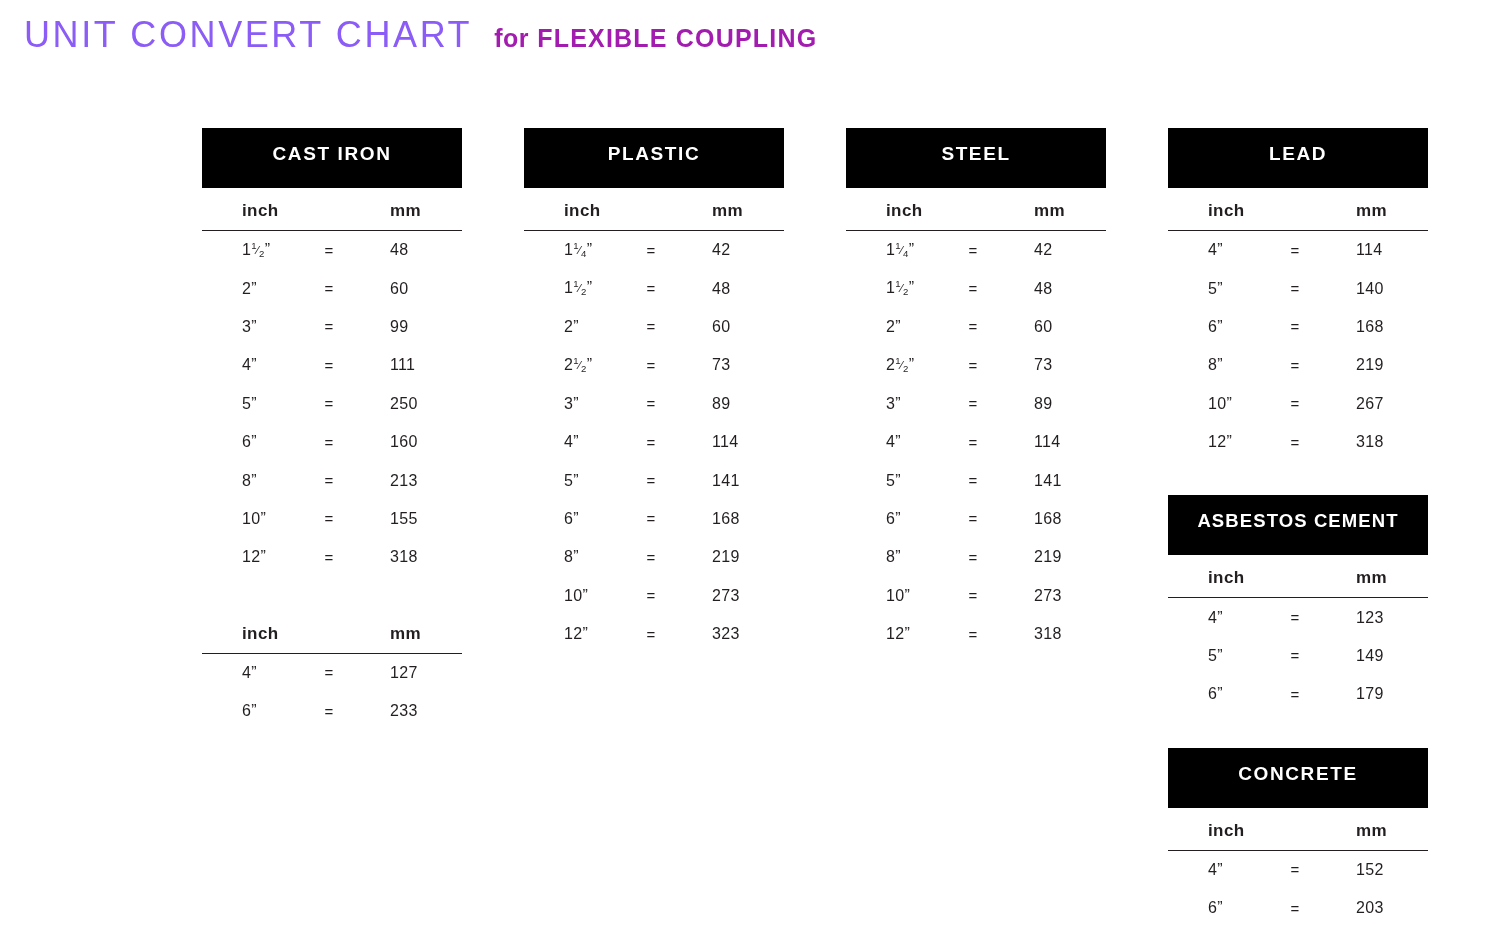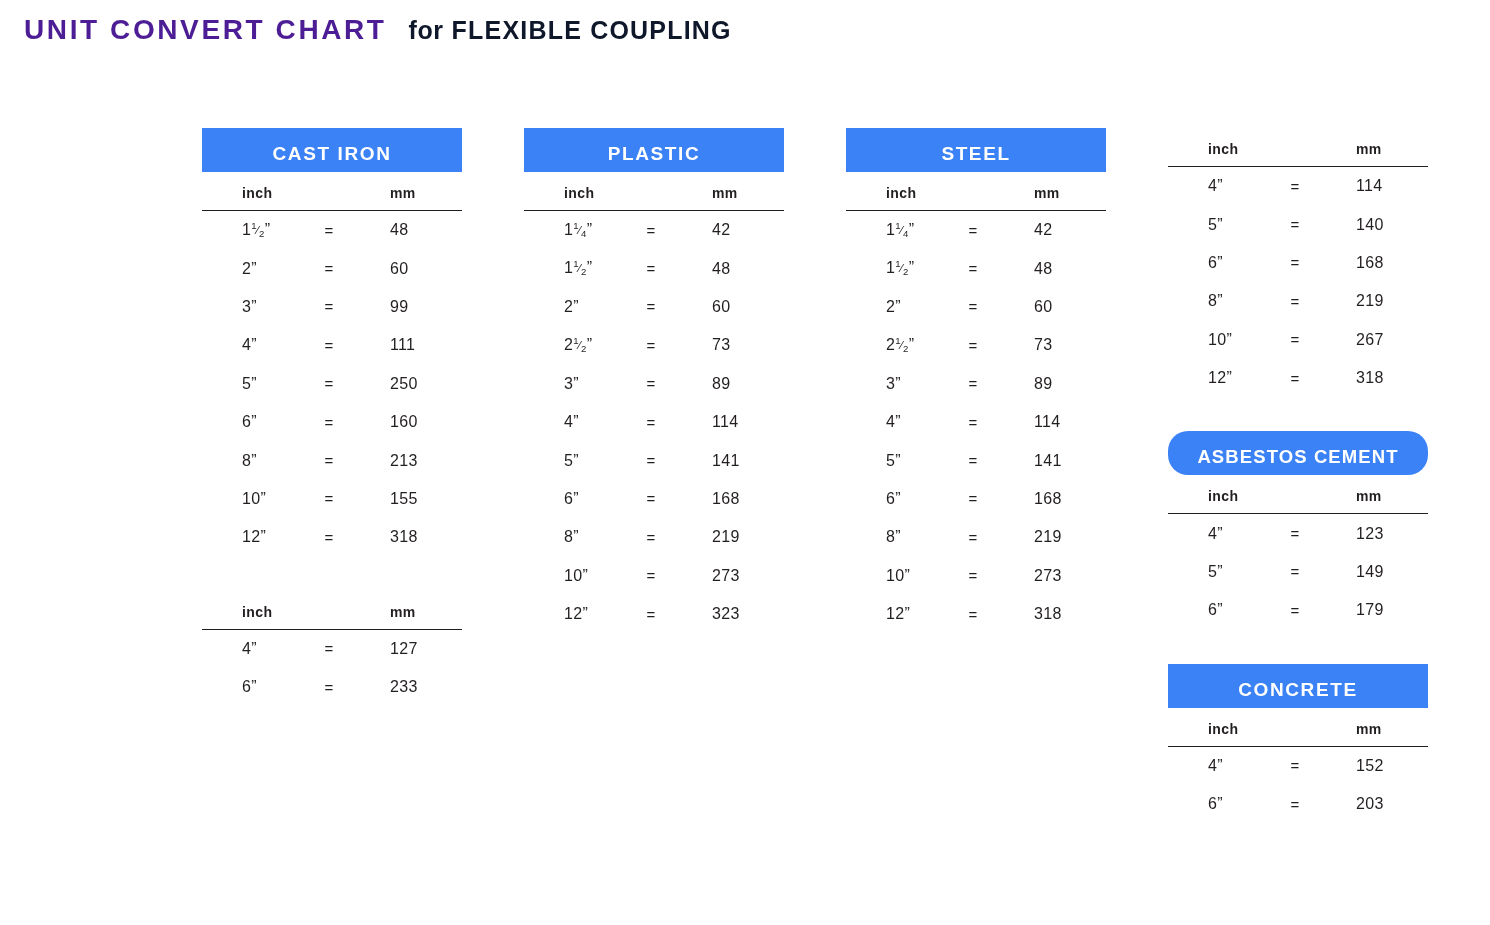--- a/index.html
+++ b/index.html
@@ -20,30 +20,30 @@
   .title-row {
     position: absolute;
     left: 24px;
     top: 14px;
     display: flex;
     align-items: baseline;
     gap: 22px;
     white-space: nowrap;
   }
   .title-main {
-    font-size: 28px;
-    font-weight: bold;
+    font-size: 36px;
+    font-weight: normal;
     letter-spacing: 2.6px;
-    color: #4c1d95;
+    color: #8b5cf6;
   }
   .title-sub {
     font-size: 25px;
     font-weight: bold;
     letter-spacing: 1.2px;
-    color: #0f172a;
+    color: #a21caf;
   }
   .title-sub .sub-for {
     font-weight: bold;
     letter-spacing: 0.5px;
   }
 
   
   .columns {
     position: absolute;
     left: 0;
@@ -57,39 +57,39 @@
   }
   .col-1 { margin-left: 202px; }
   .col-2 { margin-left: 0px; }
   .col-3 { margin-left: 0px; }
   .col-4 { margin-left: 0px; }
 
   .table-block { width: 260px; margin-bottom: 0; }
   .table-block + .table-block { margin-top: 34px; }
 
   .tbl-header {
-    background: #3b82f6;
+    background: #000000;
     color: #ffffff;
     text-align: center;
     font-size: 19px;
     font-weight: bold;
     letter-spacing: 1.6px;
     line-height: 52px;
-    height: 44px;
+    height: 60px;
     white-space: nowrap;
     overflow: hidden;
   }
-  .tbl-header.narrow { letter-spacing: 1.1px; font-size: 18.5px; border-radius: 20px; }
+  .tbl-header.narrow { letter-spacing: 1.1px; font-size: 18.5px; }
 
   .sub-head {
     display: flex;
     align-items: center;
     padding: 13px 0 9px 0;
     border-bottom: 1.4px solid #231f20;
-    font-size: 14px;
+    font-size: 17px;
     font-weight: bold;
     letter-spacing: 0.4px;
   }
   .c-inch { width: 98px; padding-left: 40px; box-sizing: border-box; }
   .c-eq   { width: 58px; text-align: center; }
   .c-mm   { width: 104px; padding-left: 32px; box-sizing: border-box; }
 
   .row {
     display: flex;
     align-items: center;
@@ -315,20 +315,21 @@
         </div>
         <div class="row">
           <span class="c-inch"><span>12</span><span>”</span></span>
           <span class="c-eq">=</span>
           <span class="c-mm">318</span>
         </div>
       </div>
     </div>
     <div class="col col-4">
       <div class="table-block">
+        <div class="tbl-header">LEAD</div>
         <div class="sub-head">
           <span class="c-inch">inch</span>
           <span class="c-eq"></span>
           <span class="c-mm">mm</span>
         </div>
         <div class="row">
           <span class="c-inch"><span>4</span><span>”</span></span>
           <span class="c-eq">=</span>
           <span class="c-mm">114</span>
         </div>

